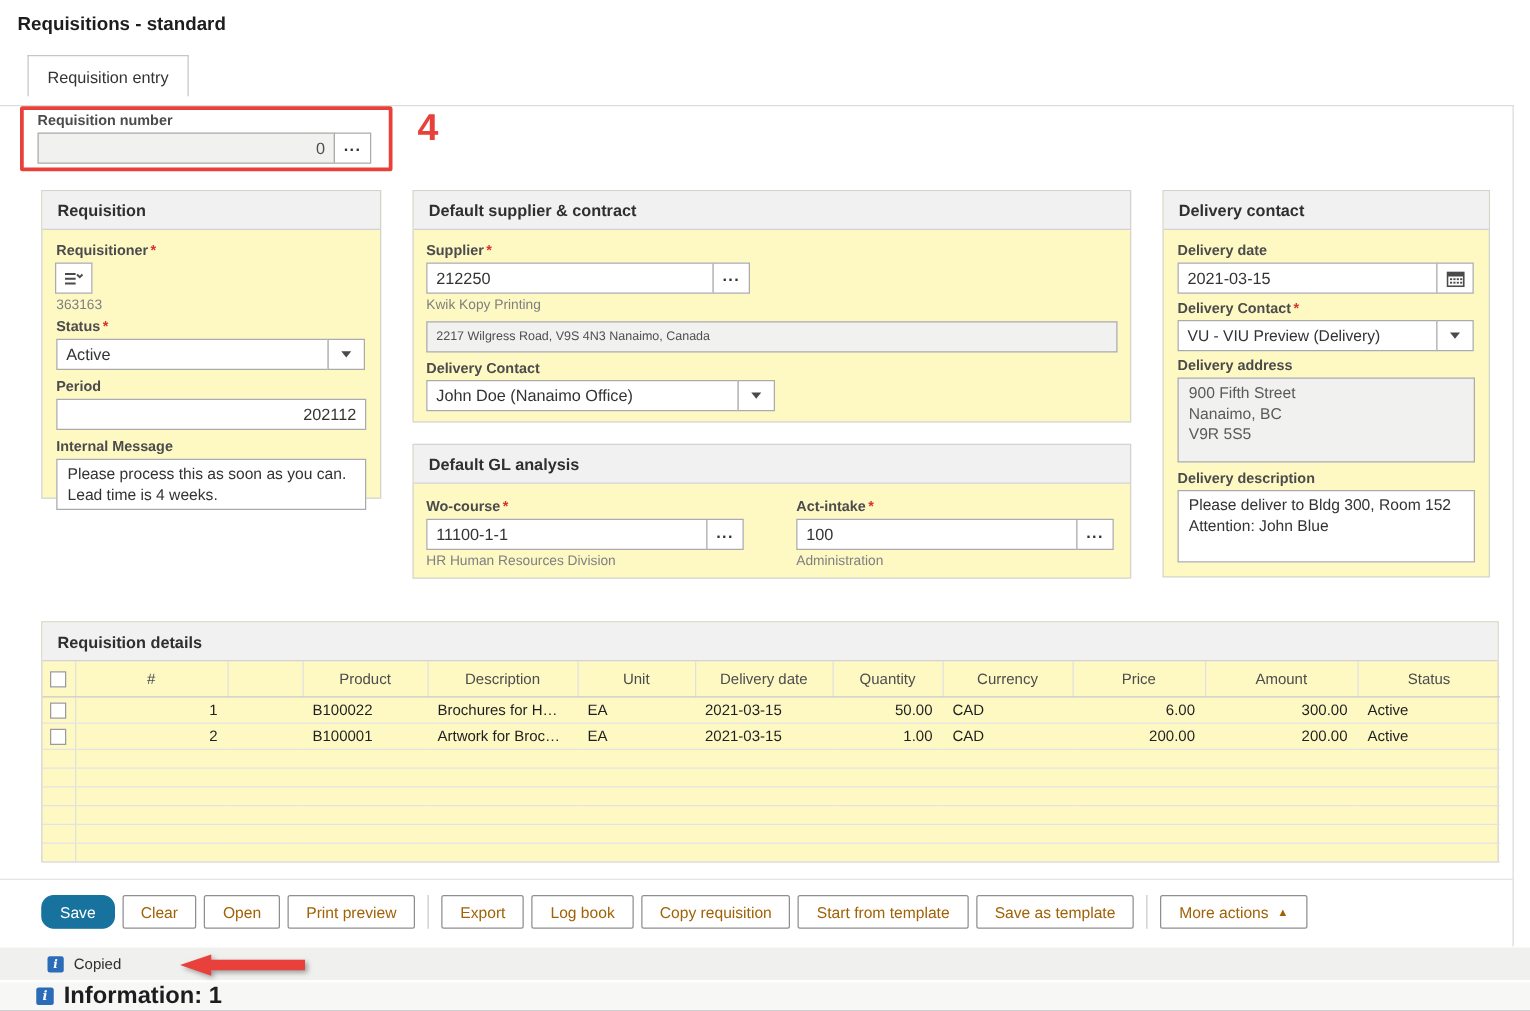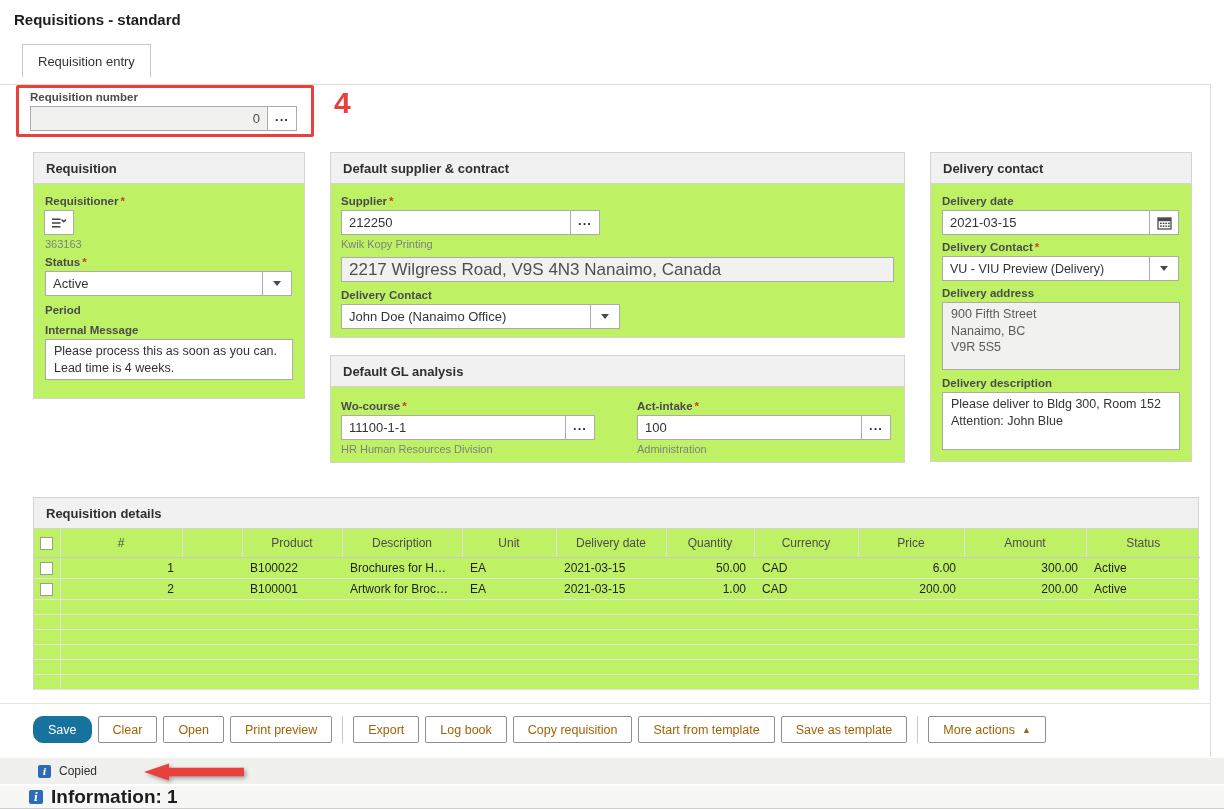--- a/index.html
+++ b/index.html
@@ -30,21 +30,21 @@
   .ta-r { text-align:right; }
   .addon { height:25px; width:30px; border:1px solid #ababab; margin-left:-1px; background:#fff;
            display:flex; align-items:center; justify-content:center; padding:0; cursor:pointer; font-family:inherit; }
   .dots { font-size:13px; font-weight:bold; color:#333; letter-spacing:1px; line-height:6px; position:relative; top:-2px; }
   .caret { width:0; height:0; border-left:4.5px solid transparent; border-right:4.5px solid transparent;
            border-top:5.5px solid #4a4a4c; }
   .mbox { border:1px solid #ababab; background:#fff; font-size:12.5px; color:#333;
           padding:3px 8px; white-space:pre-line; line-height:1.32; }
   .mbox.disabled { background:#f1f1f0; color:#5a5a5c; }
 
-  .panel { position:absolute; border:1px solid #d3d3d3; background:#bef264; }
+  .panel { position:absolute; border:1px solid #d3d3d3; background:#fef9c3; }
   .phead { height:31px; background:#f1f1f1; border-bottom:1px solid #d3d3d3; display:flex;
            align-items:center; padding:0 12px; font-weight:bold; font-size:13px; color:#2f2f31; }
   .pbody { padding:6px 11px 0 11px; }
   .field { margin-top:8px; }
 
   
   .anno-box { position:absolute; left:16px; top:85px; width:298px; height:52px;
               border:3px solid #e8403a; border-radius:2px; pointer-events:none; }
   .anno-num { position:absolute; left:334px; top:86px; font-size:30px; font-weight:bold; color:#e8403a; }
   .anno-arrow { position:absolute; left:142px; top:762px; filter:drop-shadow(2px 2px 2px rgba(90,90,90,.55)); }
@@ -144,20 +144,21 @@
           </div>
           <button class="addon">
             <span class="caret"></span>
           </button>
         </div>
       </div>
       <div class="field">
         <div class="flabel">
           <span>Period</span>
         </div>
+        <input class="ctl ta-r" style="width: 248px;" value="202112">
       </div>
       <div class="field">
         <div class="flabel">
           <span>Internal Message</span>
         </div>
         <div class="mbox" style="width:248px; height:41px;">Please process this as soon as you can. Lead time is 4 weeks.</div>
       </div>
     </div>
   </div>
 
@@ -172,21 +173,21 @@
         </div>
         <div class="igroup">
           <input class="ctl" style="width: 230px;" value="212250">
           <button class="addon">
             <span class="dots">...</span>
           </button>
         </div>
         <div class="caption">Kwik Kopy Printing</div>
       </div>
       <div class="field" style="margin-top:7px;">
-        <input class="ctl disabled" style="width: 553px; font-size: 17px;" value="2217 Wilgress Road, V9S 4N3 Nanaimo, Canada">
+        <input class="ctl disabled" style="width: 553px; font-size: 10px;" value="2217 Wilgress Road, V9S 4N3 Nanaimo, Canada">
       </div>
       <div class="field" style="margin-top:7px;">
         <div class="flabel">
           <span>Delivery Contact</span>
         </div>
         <div class="igroup">
           <div class="ctl sel" style="width:250px;">
             <span>John Doe (Nanaimo Office)</span>
           </div>
           <button class="addon">

